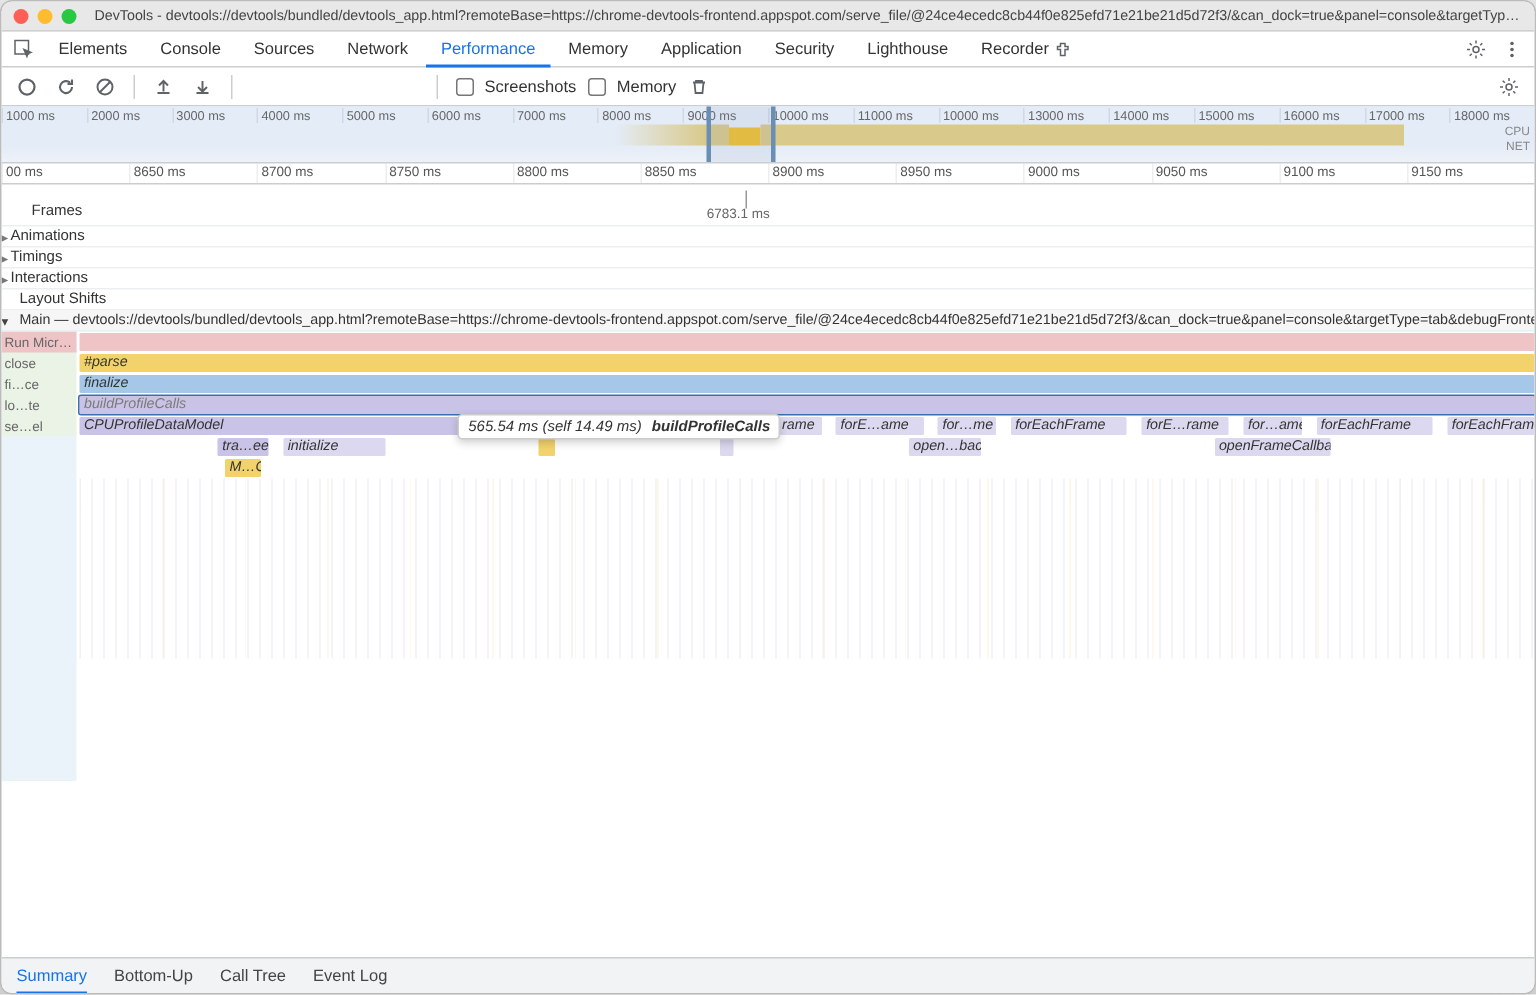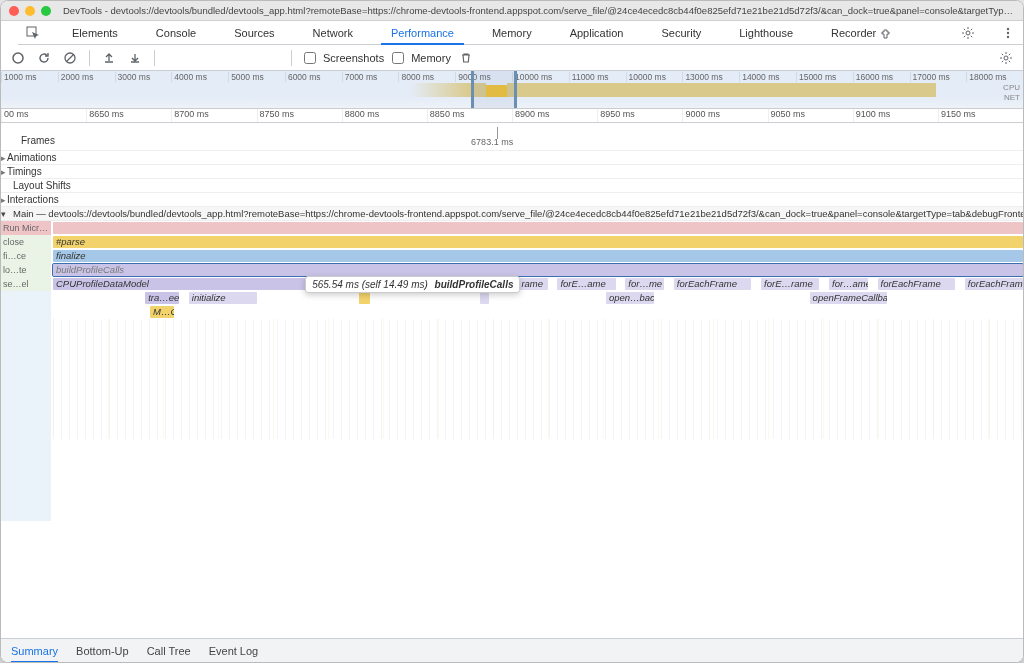--- a/index.html
+++ b/index.html
@@ -67,23 +67,22 @@
     font-size: 9.5px;
     text-align: left;
   }
   
   .tabstrip {
     height: 24px;
     display: flex;
     align-items: center;
     border-bottom: 1px solid var(--border);
     padding: 0 4px;
-    gap: 18px;
+    gap: 2px;
     font-size: 11px;
-    margin-left: 17px;
   }
   .tabstrip .icon-btn,
   .toolbar .icon-btn {
     width: 22px;
     height: 22px;
     display: flex;
     align-items: center;
     justify-content: center;
     border-radius: 2px;
     color: #5f6368;
@@ -512,22 +511,22 @@
   </div>
 
   <div class="frames-canvas">
     <span style="position:absolute;left:20px;top:12px;font-size:10px">Frames</span>
     <div style="position:absolute;top:4px;left:48.5%;width:1px;height:12px;background:#999"></div>
     <div class="tick-label" style="left:46%">6783.1 ms</div>
   </div>
 
   <div class="track has-children">Animations</div>
   <div class="track has-children">Timings</div>
+  <div class="track has-children">Interactions</div>
   <div class="track" style="padding-left:12px">Layout Shifts</div>
-  <div class="track has-children">Interactions</div>
 
   <div class="track main" style="padding-left:12px">Main — devtools://devtools/bundled/devtools_app.html?remoteBase=https://chrome-devtools-frontend.appspot.com/serve_file/@24ce4ecedc8cb44f0e825efd71e21be21d5d72f3/&amp;can_dock=true&amp;panel=console&amp;targetType=tab&amp;debugFrontend=true</div>
 
   <div class="flame">
     <div class="left-gutter-bg"></div>
 
     <div class="flame-row">
       <div class="gutter" style="background:var(--microtask-red)">Run Microtasks</div>
       <div class="lane">
           <div class="bar" style="left:0;right:0;background:var(--microtask-red)"></div>

